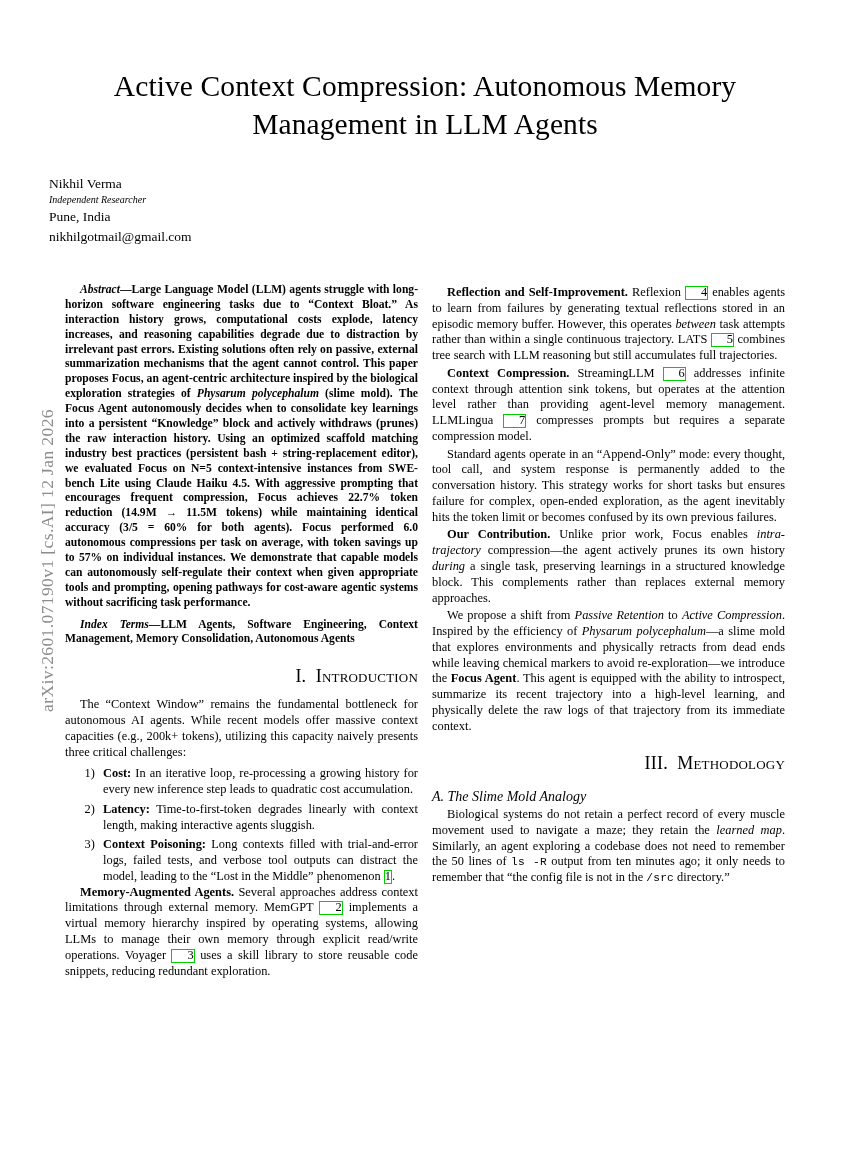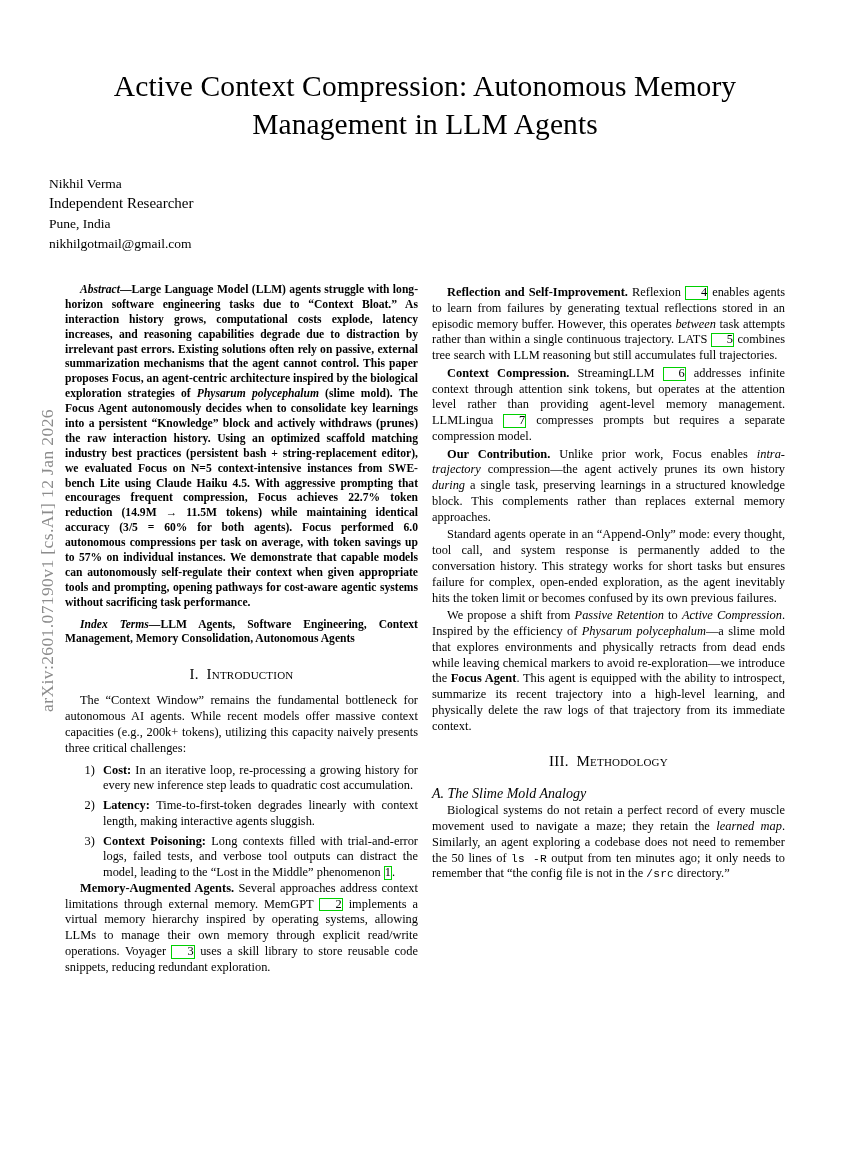--- a/index.html
+++ b/index.html
@@ -47,21 +47,21 @@
   }
   .author-block {
     position: absolute;
     left: 49px;
     top: 174px;
     width: 720px;
     text-align: left;
     line-height: 1.42;
   }
   .author-name { font-size: 13.5px; }
-  .author-affil { font-size: 15px; }
+  .author-affil { font-size: 10px; font-style: italic; }
   .author-loc { font-size: 13.5px; font-family: Liberation Serif, serif; }
   .author-email { font-size: 13.5px; }
 
   
   .col {
     position: absolute;
     top: 283px;
     width: 353px;
     font-size: 12.4px;
     line-height: 1.272;
@@ -89,22 +89,22 @@
     font-weight: bold;
     font-size: 11.6px;
     line-height: 1.285;
     text-indent: 15px;
     text-align: justify;
     margin-top: 7px;
   }
   .index-terms .lead { font-style: italic; font-weight: bold; }
 
   .sec-head {
-    text-align: center;
-    font-size: 15px;
+    text-align: right;
+    font-size: 18px;
     font-variant: small-caps;
     margin-top: 18px;
     margin-bottom: 9px;
     letter-spacing: 0.2px;
   }
   .sec-head .num { font-variant: normal; }
 
   .subsec-head {
     font-size: 14px;
     font-style: italic;
@@ -182,24 +182,24 @@
 
   </div>
 
   <div class="col col-right">
 
 
     <p class="para"><b>Reflection and Self-Improvement.</b><span> Reflexion </span><a class="cite" href="#">4</a><span> enables agents to learn from failures by generating textual reflections stored in an episodic memory buffer. However, this operates </span><i>between</i><span> task attempts rather than within a single continuous trajectory. LATS </span><a class="cite" href="#">5</a><span> combines tree search with LLM reasoning but still accumulates full trajectories.</span></p>
 
     <p class="para"><b>Context Compression.</b><span> StreamingLLM </span><a class="cite" href="#">6</a><span> addresses infinite context through attention sink tokens, but operates at the attention level rather than providing agent-level memory management. LLMLingua </span><a class="cite" href="#">7</a><span> compresses prompts but requires a separate compression model.</span></p>
 
+    <p class="para">Standard agents operate in an “Append-Only” mode: every thought, tool call, and system response is permanently added to the conversation history. This strategy works for short tasks but ensures failure for complex, open-ended exploration, as the agent inevitably hits the token limit or becomes confused by its own previous failures.</p>
+
     <p class="para"><b>Our Contribution.</b><span> Unlike prior work, Focus enables </span><i>intra-trajectory</i><span> compression—the agent actively prunes its own history </span><i>during</i><span> a single task, preserving learnings in a structured knowledge block. This complements rather than replaces external memory approaches.</span></p>
 
-    <p class="para">Standard agents operate in an “Append-Only” mode: every thought, tool call, and system response is permanently added to the conversation history. This strategy works for short tasks but ensures failure for complex, open-ended exploration, as the agent inevitably hits the token limit or becomes confused by its own previous failures.</p>
-
     <p class="para"><span>We propose a shift from </span><i>Passive Retention</i><span> to </span><i>Active Compression</i><span>. Inspired by the efficiency of </span><i>Physarum polycephalum</i><span>—a slime mold that explores environments and physically retracts from dead ends while leaving chemical markers to avoid re-exploration—we introduce the </span><b>Focus Agent</b><span>. This agent is equipped with the ability to introspect, summarize its recent trajectory into a high-level learning, and physically delete the raw logs of that trajectory from its immediate context.</span></p>
 
     <div class="sec-head"><span class="num">III.</span>&nbsp; <span>Methodology</span></div>
 
     <div class="subsec-head">A.  The Slime Mold Analogy</div>
 
     <p class="para-first"><span>Biological systems do not retain a perfect record of every muscle movement used to navigate a maze; they retain the </span><i>learned map</i><span>. Similarly, an agent exploring a codebase does not need to remember the 50 lines of </span><span class="mono">ls -R</span><span> output from ten minutes ago; it only needs to remember that “the config file is not in the </span><span class="mono">/src</span><span> directory.”</span></p>
 
   </div>
 

